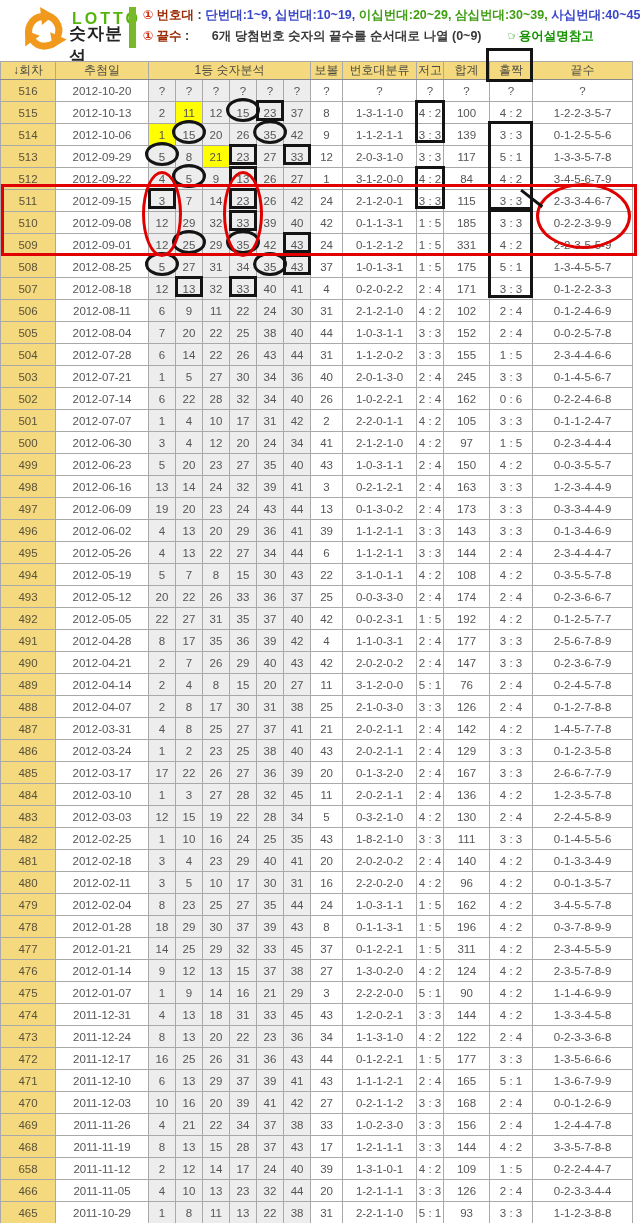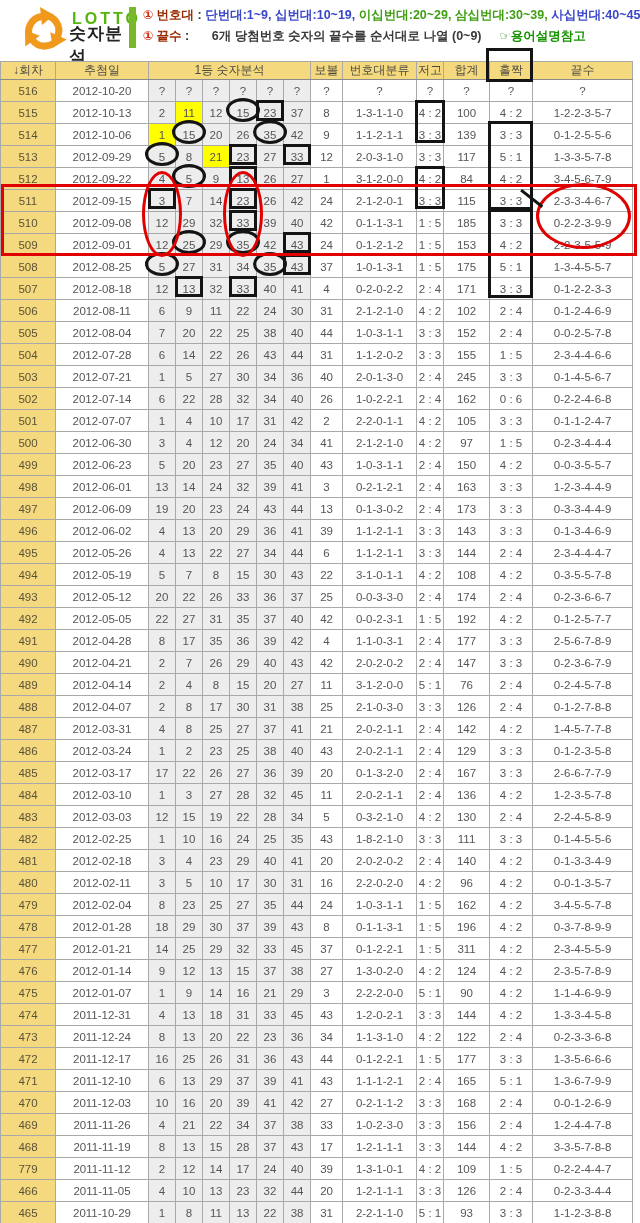--- a/index.html
+++ b/index.html
@@ -9,21 +9,21 @@
   #logo{position:absolute;left:20px;top:3px;width:110px;height:56px;}
   #swirl{position:absolute;left:0;top:2px;}
   #brand{position:absolute;left:52px;top:7px;font-size:16px;font-weight:bold;letter-spacing:3px;color:#56b50c;}
   #logo-title{position:absolute;left:49px;top:19px;font-size:17px;font-weight:bold;color:#232323;letter-spacing:1px;}
   #green-bar{position:absolute;left:129px;top:7px;width:7px;height:41px;background:#79b82b;}
   #legend{position:absolute;left:143px;top:5px;width:497px;font-size:12.5px;font-weight:bold;line-height:20px;white-space:nowrap;}
   .bullet{color:#d42a10;font-weight:bold;margin-right:3px;}
   .leg-label{color:#9a2c04;font-weight:bold;font-family:Liberation Mono, monospace;}
   .leg-colon{color:#333;}
   #legend .l2text{color:#3a3a3a;padding-left:19px;}
-  .glossary{color:#169200;font-weight:bold;margin-left:18px;cursor:pointer;}
+  .glossary{color:#169200;font-weight:bold;margin-left:26px;cursor:pointer;}
   
   #tablewrap{position:absolute;left:0;top:61px;}
   table{border-collapse:collapse;table-layout:fixed;width:632px;}
   th,td{border:1px solid #a9a9a9;padding:0;text-align:center;overflow:hidden;white-space:nowrap;}
   thead th{height:16px;background:#f4d97e;font-size:12px;font-weight:normal;color:#4a4a42;border-bottom:1px solid #8a8a8a;}
   tbody td{height:21px;font-size:11.5px;color:#555;background:#fff;}
   td.c-round{background:#f4d97e;color:#5a5238;}
   td.c-num{background:#ededed;}
   td.c-num.hl{background:#ffff00;}
   table{border:1px solid #777;}
@@ -225,21 +225,21 @@
             <td>2012-09-01</td>
             <td class="c-num">12</td>
             <td class="c-num">25</td>
             <td class="c-num">29</td>
             <td class="c-num">35</td>
             <td class="c-num">42</td>
             <td class="c-num">43</td>
             <td>24</td>
             <td>0-1-2-1-2</td>
             <td>1 : 5</td>
-            <td>153</td>
+            <td>331</td>
             <td>4 : 2</td>
             <td>2-2-3-5-5-9</td>
           </tr>
           <tr>
             <td class="c-round">508</td>
             <td>2012-08-25</td>
             <td class="c-num">5</td>
             <td class="c-num">27</td>
             <td class="c-num">31</td>
             <td class="c-num">34</td>
@@ -391,21 +391,21 @@
             <td class="c-num">40</td>
             <td>43</td>
             <td>1-0-3-1-1</td>
             <td>2 : 4</td>
             <td>150</td>
             <td>4 : 2</td>
             <td>0-0-3-5-5-7</td>
           </tr>
           <tr>
             <td class="c-round">498</td>
-            <td>2012-06-01</td>
+            <td>2012-06-16</td>
             <td class="c-num">13</td>
             <td class="c-num">14</td>
             <td class="c-num">24</td>
             <td class="c-num">32</td>
             <td class="c-num">39</td>
             <td class="c-num">41</td>
             <td>3</td>
             <td>0-2-1-2-1</td>
             <td>2 : 4</td>
             <td>163</td>
@@ -886,21 +886,21 @@
             <td class="c-num">37</td>
             <td class="c-num">43</td>
             <td>17</td>
             <td>1-2-1-1-1</td>
             <td>3 : 3</td>
             <td>144</td>
             <td>4 : 2</td>
             <td>3-3-5-7-8-8</td>
           </tr>
           <tr>
-            <td class="c-round">779</td>
+            <td class="c-round">658</td>
             <td>2011-11-12</td>
             <td class="c-num">2</td>
             <td class="c-num">12</td>
             <td class="c-num">14</td>
             <td class="c-num">17</td>
             <td class="c-num">24</td>
             <td class="c-num">40</td>
             <td>39</td>
             <td>1-3-1-0-1</td>
             <td>4 : 2</td>

